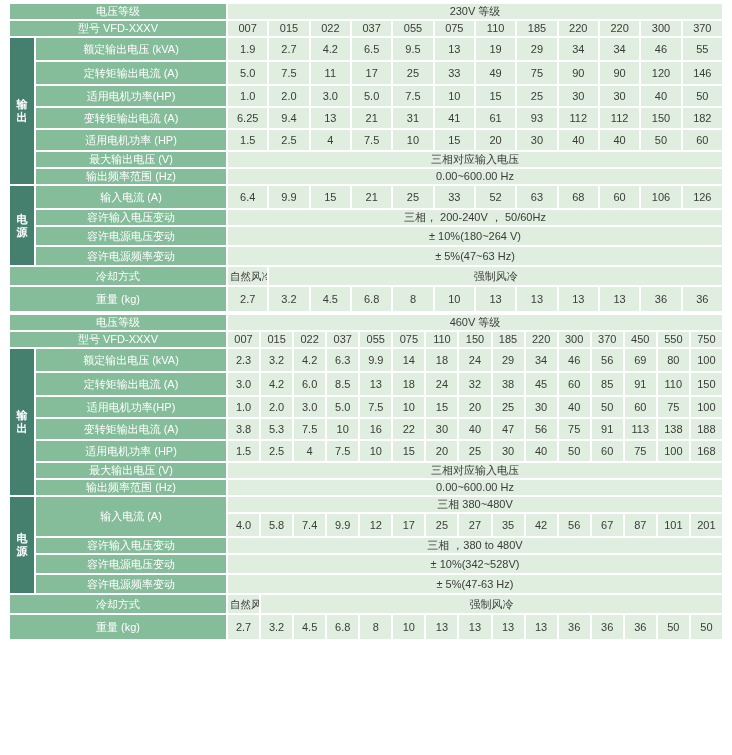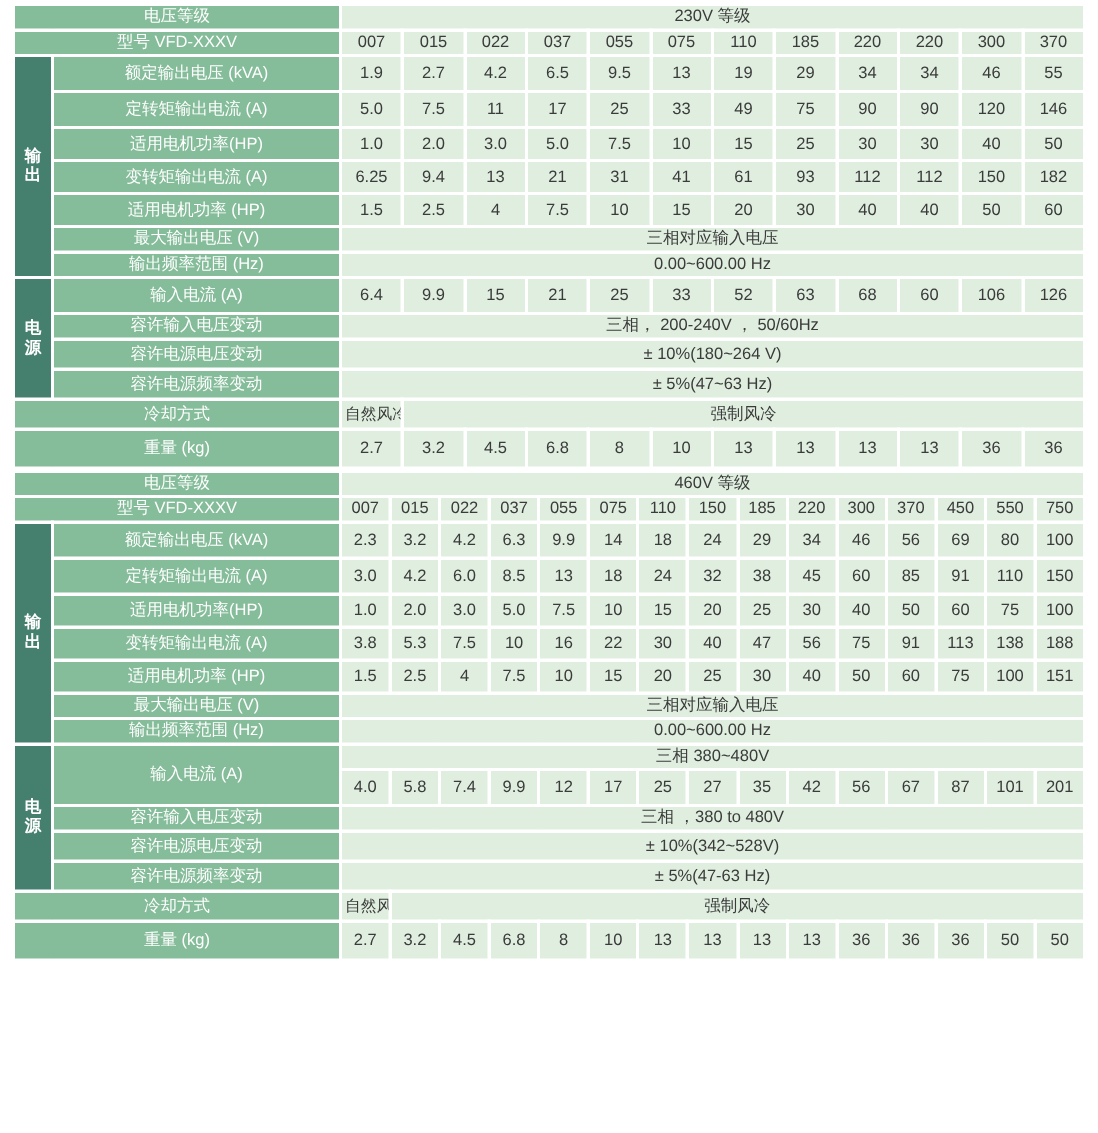--- a/index.html
+++ b/index.html
@@ -367,21 +367,21 @@
             <td class="cell">10</td>
             <td class="cell">15</td>
             <td class="cell">20</td>
             <td class="cell">25</td>
             <td class="cell">30</td>
             <td class="cell">40</td>
             <td class="cell">50</td>
             <td class="cell">60</td>
             <td class="cell">75</td>
             <td class="cell">100</td>
-            <td class="cell">151</td>
+            <td class="cell">168</td>
           </tr>
           <tr class="rh-span">
             <td class="lbl" colspan="1" rowspan="1">最大输出电压 (V)</td>
             <td class="cell" colspan="15">三相对应输入电压</td>
           </tr>
           <tr class="rh-span">
             <td class="lbl" colspan="1" rowspan="1">输出频率范围 (Hz)</td>
             <td class="cell" colspan="15">0.00~600.00 Hz</td>
           </tr>
           <tr class="rh-span">

